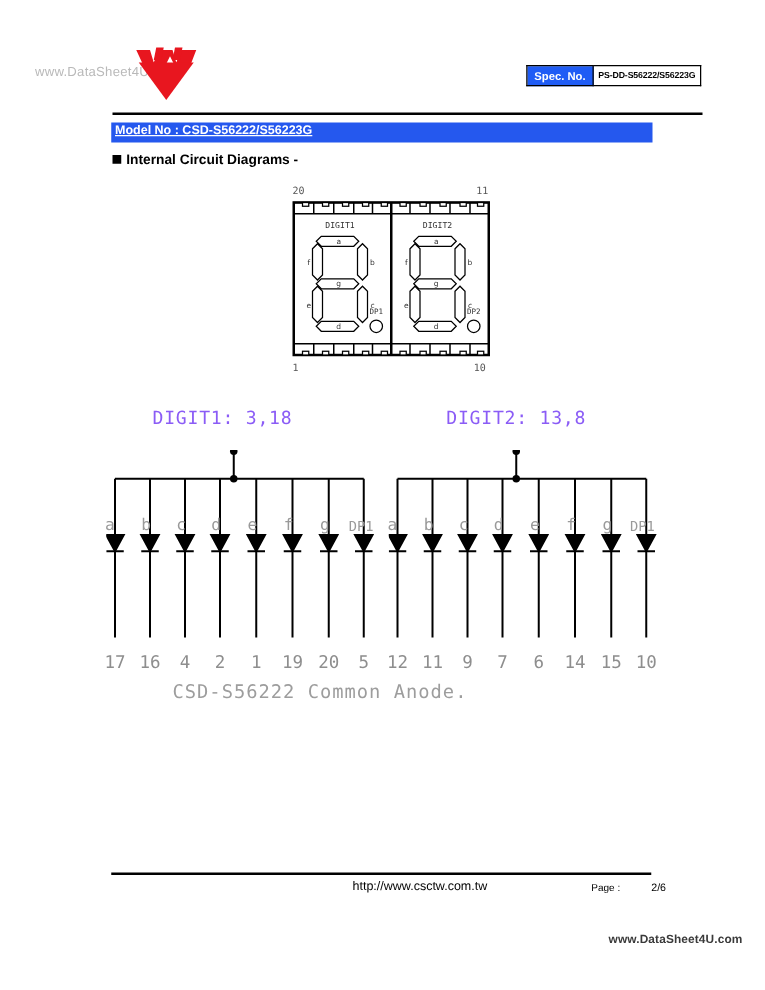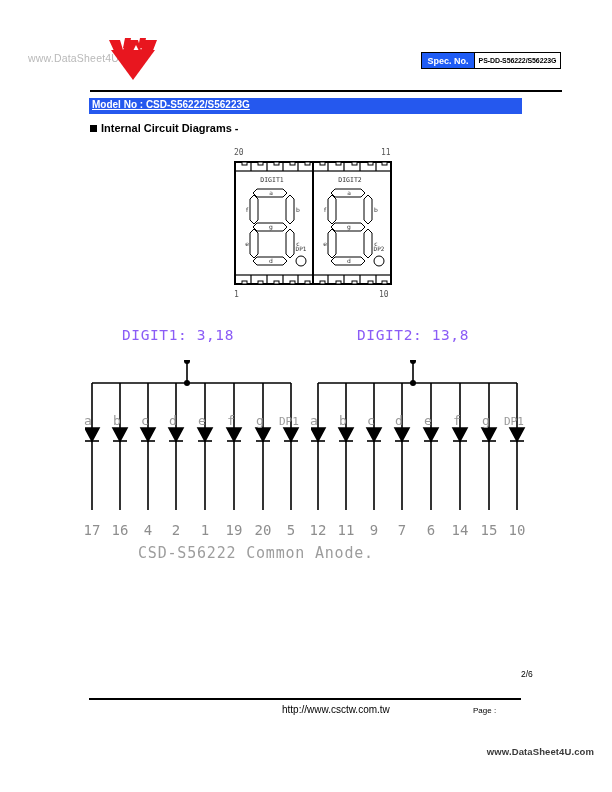--- a/index.html
+++ b/index.html
@@ -231,21 +231,21 @@
   .ftr-page-label {
     position: absolute;
     left: 473px;
     top: 706px;
     font-size: 8px;
     white-space: nowrap;
   }
   .ftr-page-val {
     position: absolute;
     left: 521px;
-    top: 669px;
+    top: 705px;
     font-size: 8.5px;
     white-space: nowrap;
   }
 </style>
 </head>
 <body>
 
 <div class="page">
 
   <div class="wm-top">www.DataSheet4U.com</div>

